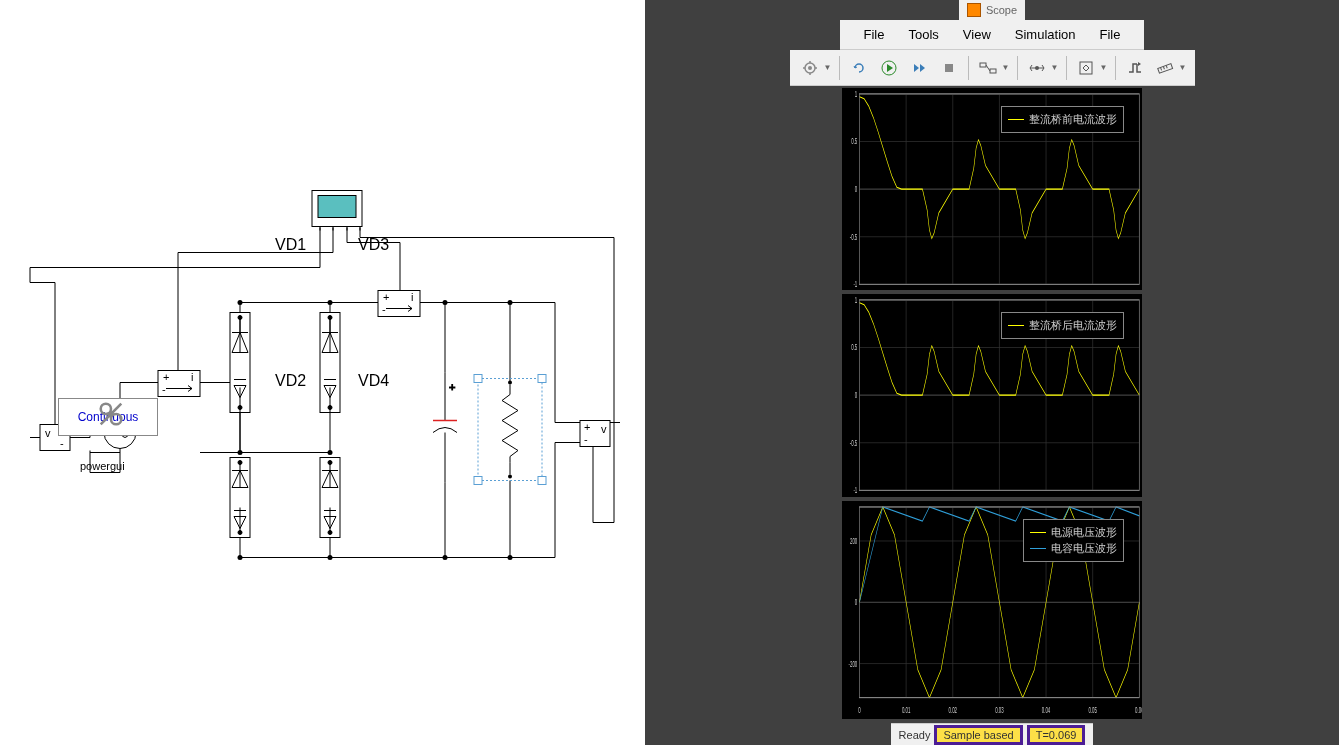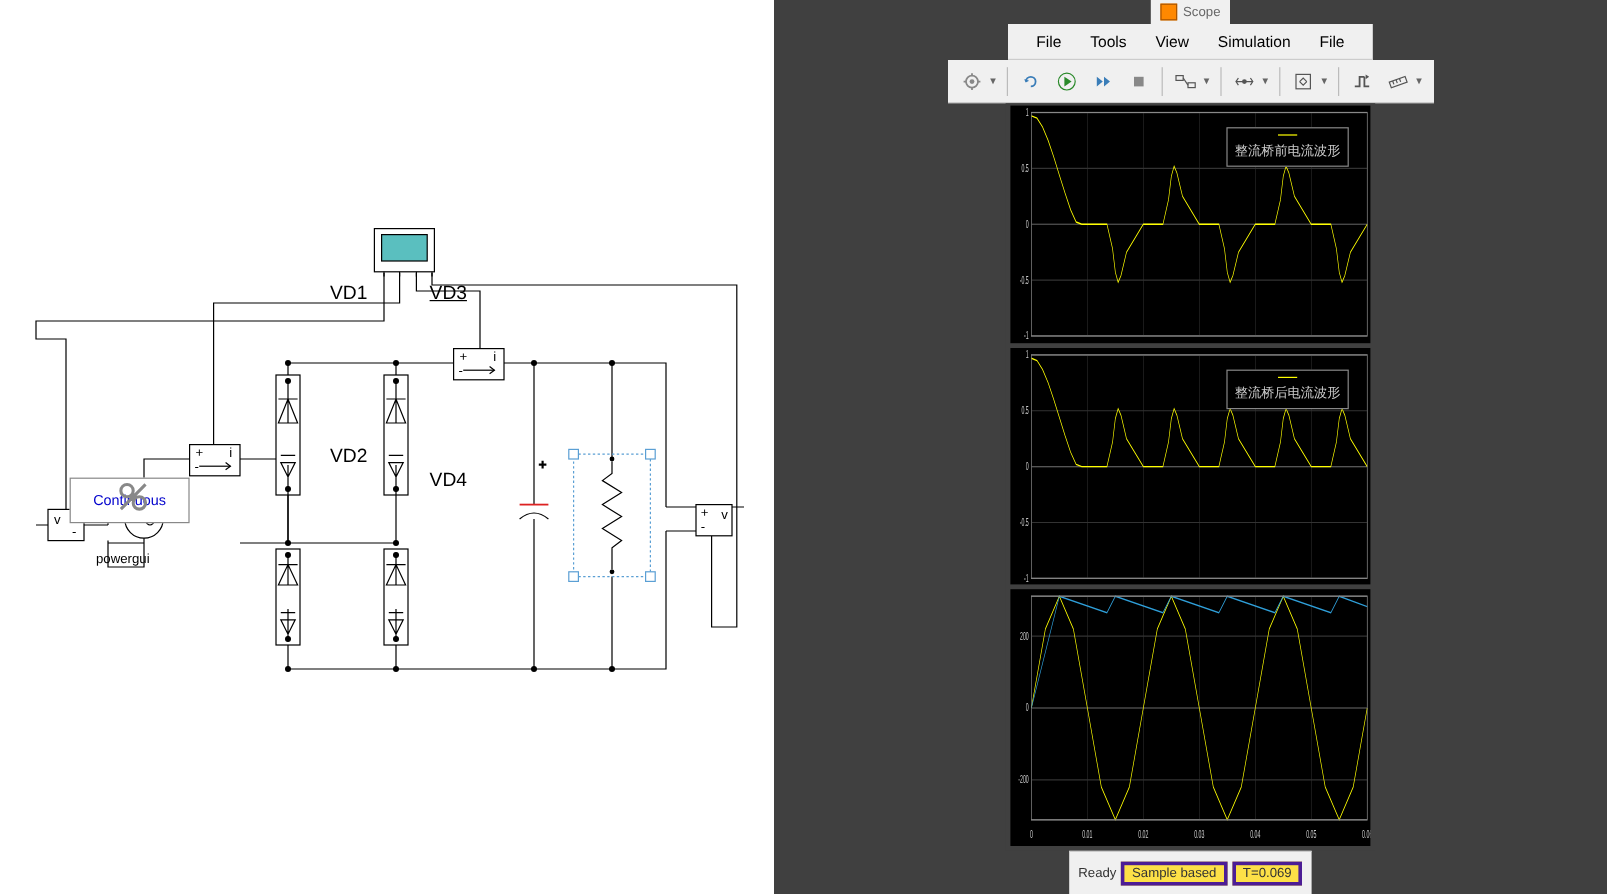--- a/index.html
+++ b/index.html
@@ -23,24 +23,24 @@
 .toolbar { height: 36px; background: #f0f0f0; display: flex; align-items: center; padding: 0 6px; gap: 2px; border-bottom: 1px solid #ccc; }
 .tool-btn { width: 28px; height: 28px; border: 1px solid transparent; background: transparent; display: flex; align-items: center; justify-content: center; cursor: pointer; border-radius: 3px; }
 .tool-sep { width: 1px; height: 24px; background: #bbb; margin: 0 3px; }
 .tool-dd { display:flex; align-items:center; }
 .dd-arrow { width: 10px; font-size: 8px; color: #666; }
 
 .plots-area { flex: 1; background: #404040; padding: 2px 4px 4px 4px; display: flex; flex-direction: column; gap: 4px; overflow: hidden; }
 .plot { background: #000; position: relative; flex: 1; }
 .plot svg { width: 100%; height: 100%; display: block; }
 .legend-box { position: absolute; top: 18px; right: 18px; background: #000; border: 1px solid #888; padding: 4px 6px; font-size: 11px; }
-.legend-row { display: flex; align-items: center; gap: 5px; color: #ccc; margin: 1px 0; flex-direction: column; }
+.legend-row { display: flex; align-items: center; gap: 5px; color: #ccc; margin: 1px 0; }
 .legend-swatch { width: 16px; height: 0; border-top: 1.5px solid; }
 
-.status-bar { height: 36px; background: #f0f0f0; border-top: 1px solid #ccc; display: flex; align-items: center; padding: 0 8px; font-size: 11px; color: #333; }
+.status-bar { height: 22px; background: #f0f0f0; border-top: 1px solid #ccc; display: flex; align-items: center; padding: 0 8px; font-size: 11px; color: #333; }
 .status-spacer { flex: 1; }
 .status-cell { border: 3px solid #4c1d95; padding: 1px 6px; margin-left: 4px; background: #fde047; }
 
 </style>
 </head>
 <body>
 
 <div class="left-panel">
   <div class="circuit">
     <svg viewBox="0 0 645 500">
@@ -186,23 +186,23 @@
         <circle cx="240" cy="435" r="2.5"></circle>
           <circle cx="330" cy="435" r="2.5"></circle>
         <circle cx="445" cy="180" r="2.5"></circle>
           <circle cx="510" cy="180" r="2.5"></circle>
         <circle cx="445" cy="435" r="2.5"></circle>
           <circle cx="510" cy="435" r="2.5"></circle>
       </g>
     </svg>
 
     <div class="diode-label" style="left:275px; top:236px;">VD1</div>
-    <div class="diode-label" style="left:358px; top:236px;text-decoration:underline;">VD3</div>
+    <div class="diode-label" style="left:358px; top:236px;">VD3</div>
     <div class="diode-label" style="left:275px; top:372px;">VD2</div>
-    <div class="diode-label" style="left:358px; top:372px;margin-top:20px;">VD4</div>
+    <div class="diode-label" style="left:358px; top:372px;">VD4</div>
 
     <div class="powergui-box">
       <svg width="14" height="14" style="position:absolute;left:3px;bottom:3px;" viewBox="0 0 14 14">
           <path d="M 3 11 L 7 7 M 7 7 L 11 3 M 5 3 A 2 2 0 1 0 5 7 A 2 2 0 1 0 5 3 M 9 7 A 2 2 0 1 0 9 11 A 2 2 0 1 0 9 7" stroke="#888" fill="none"></path>
         </svg>
       <span>Continuous</span>
     </div>
     <div class="powergui-label">powergui</div>
   </div>
 </div>
@@ -397,20 +397,30 @@
           <text x="35" y="166.7363344051447" fill="#ccc" font-size="10" text-anchor="end" font-family="Arial">-200</text>
           <line x1="40" y1="102" x2="680" y2="102" stroke="#333"></line>
           <text x="35" y="105" fill="#ccc" font-size="10" text-anchor="end" font-family="Arial">0</text>
           <line x1="40" y1="40.263665594855304" x2="680" y2="40.263665594855304" stroke="#333"></line>
           <text x="35" y="43.263665594855304" fill="#ccc" font-size="10" text-anchor="end" font-family="Arial">200</text>
           <line x1="40" y1="102" x2="680" y2="102" stroke="#555"></line>
           <path d="M40.0 102.0 L66.7 34.1 L93.3 6.0 L120.0 34.1 L146.7 102.0 L173.3 169.9 L200.0 198.0 L226.7 169.9 L253.3 102.0 L280.0 34.1 L306.7 6.0 L333.3 34.1 L360.0 102.0 L386.7 169.9 L413.3 198.0 L440.0 169.9 L466.7 102.0 L493.3 34.1 L520.0 6.0 L546.7 34.1 L573.3 102.0 L600.0 169.9 L626.7 198.0 L653.3 169.9 L680.0 102.0 " fill="none" stroke="#ffff00" stroke-width="1.2"></path>
           <path d="M40.0 102.0 L93.3 6.0 L184.0 20.2 L200.0 6.0 L290.7 20.2 L306.7 6.0 L397.3 20.2 L413.3 6.0 L504.0 20.2 L520.0 6.0 L610.7 20.2 L626.7 6.0 L680.0 15.0 " fill="none" stroke="#2f9fd9" stroke-width="1.2"></path>
           <rect x="40" y="6" width="640" height="192" fill="none" stroke="#888"></rect>
         </svg>
+      <div class="legend-box">
+        <div class="legend-row">
+            <span class="legend-swatch" style="border-color:#ffff00"></span>
+            <span>电源电压波形</span>
+          </div>
+        <div class="legend-row">
+            <span class="legend-swatch" style="border-color:#2f9fd9"></span>
+            <span>电容电压波形</span>
+          </div>
+      </div>
     </div>
   </div>
 
   <div class="status-bar">
     <span>Ready</span>
     <span class="status-spacer"></span>
     <span class="status-cell">Sample based</span>
     <span class="status-cell">T=0.069</span>
   </div>
 </div>

